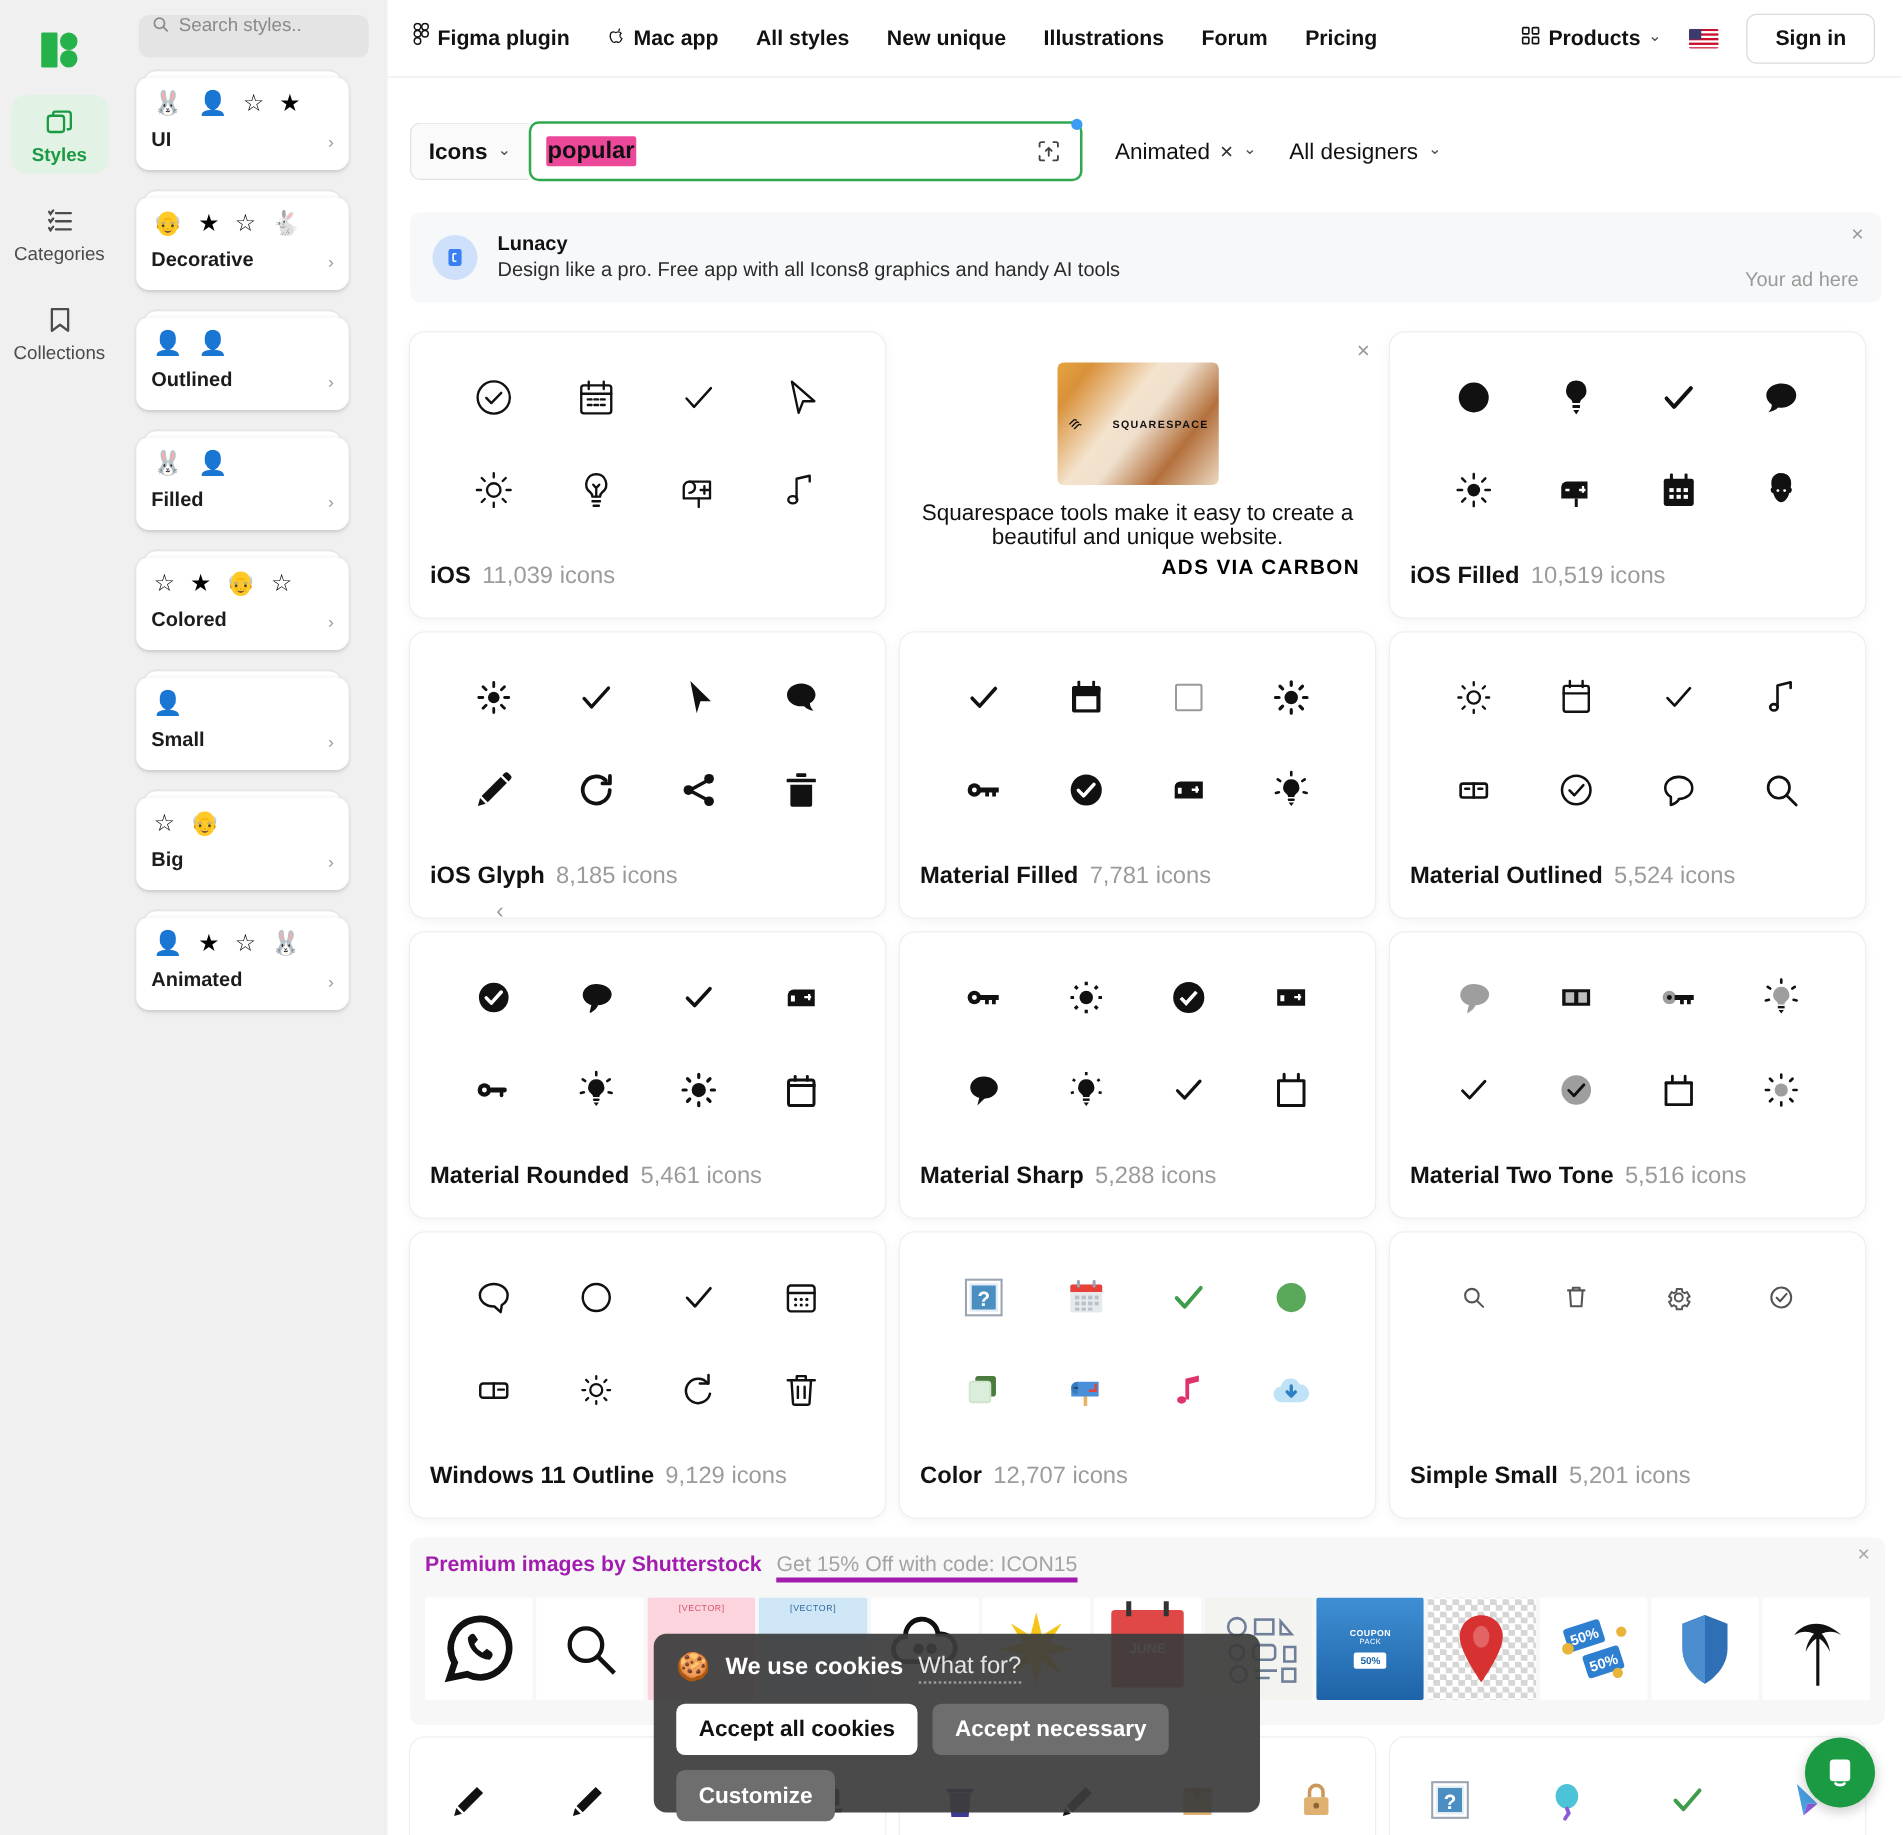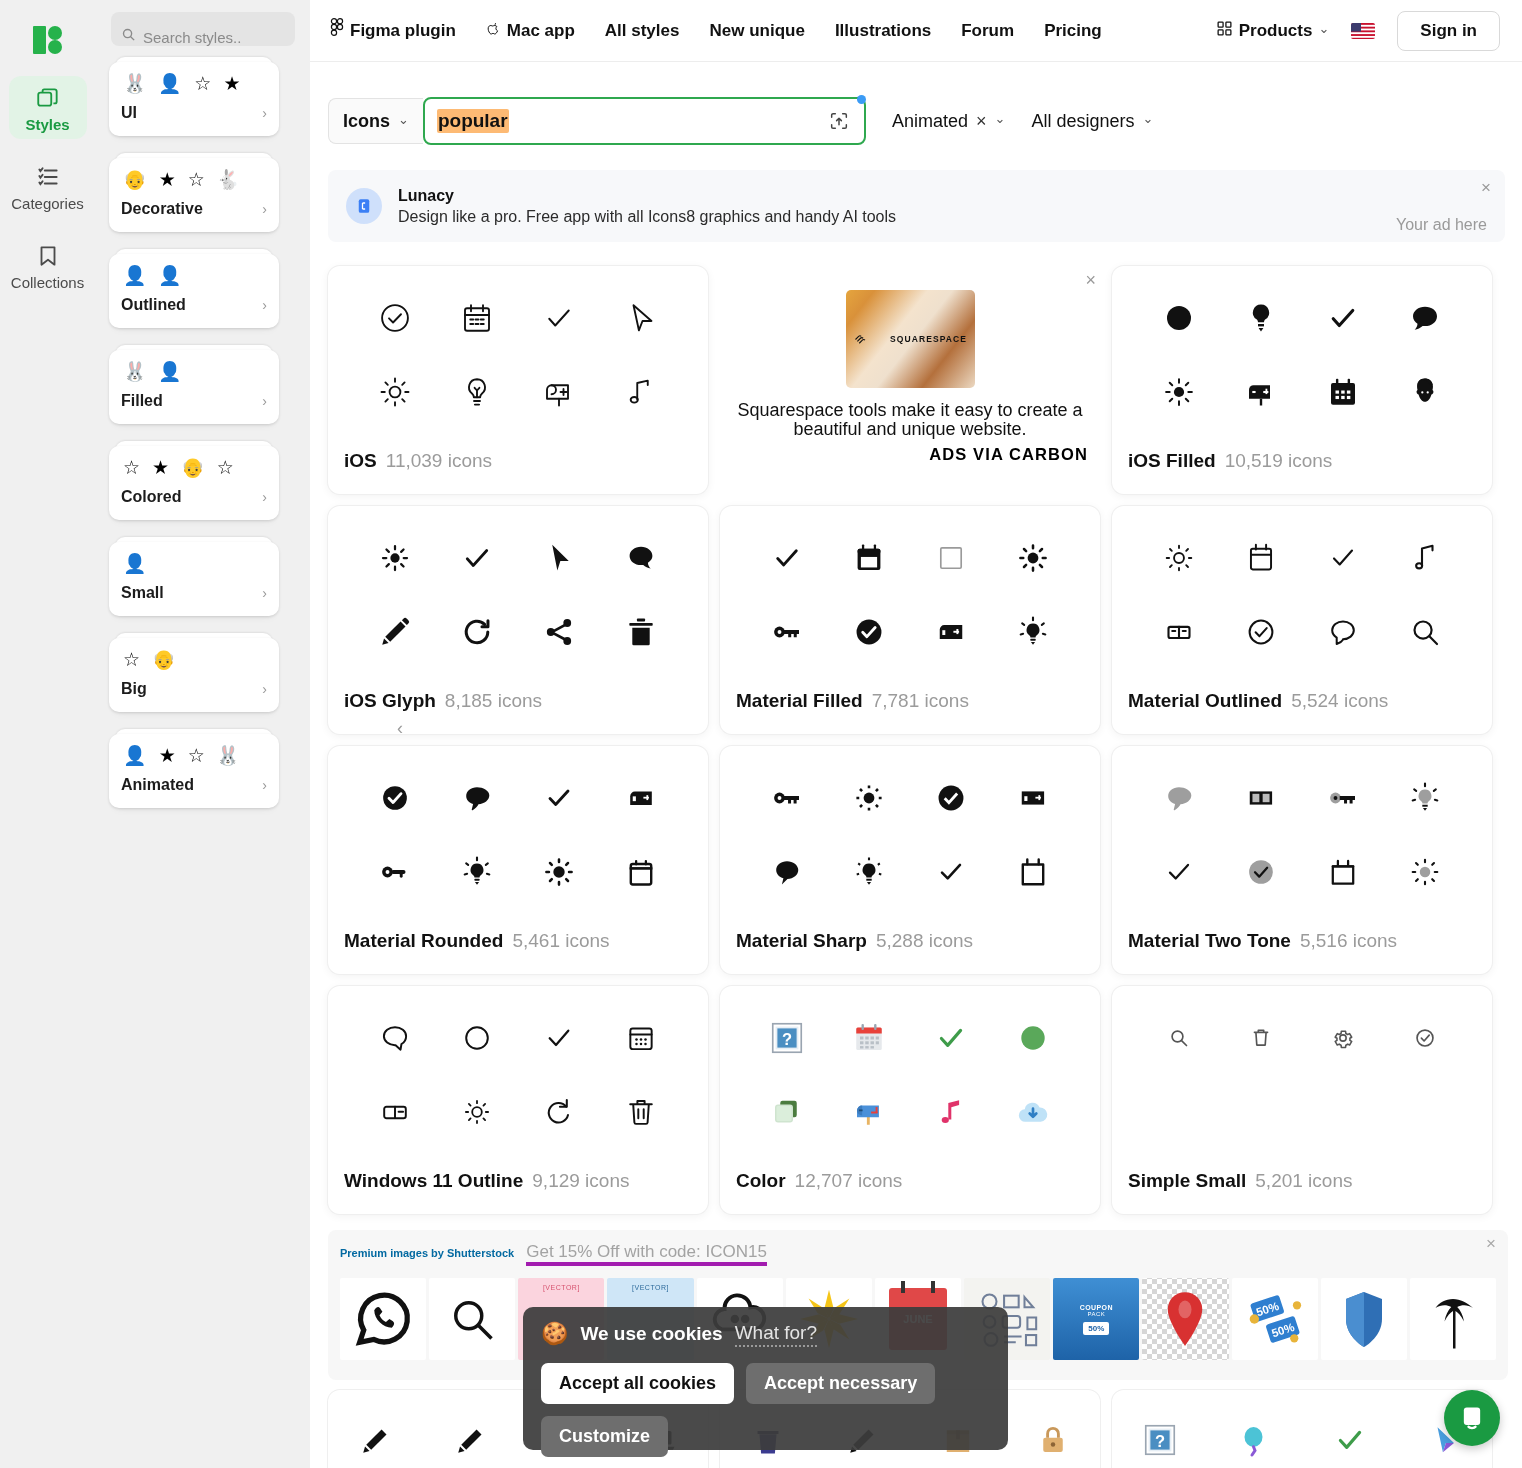--- a/index.html
+++ b/index.html
@@ -30,21 +30,21 @@
   #rail-bottom { position: absolute; bottom: 12px; left: 0; width: 95px;
                  display:flex; flex-direction:column; align-items:center; }
 
   
   #styles-panel {
     position: absolute; left: 95px; top: 0; width: 215px; height: 1468px;
     background: #f0f0f0; z-index: 35;
   }
   #search-styles {
     position: absolute; left: 16px; top: 12px; width: 184px; height: 34px;
-    background: #e4e4e4; border-radius: 8px; display: flex; align-items: flex-end;
+    background: #e4e4e4; border-radius: 8px; display: flex; align-items: flex-start;
     padding: 0 10px; gap: 7px;
   }
   #search-styles .stxt { font-size: 15px; color: #8a8a8a; white-space: nowrap; overflow: hidden; }
   .style-card {
     position: absolute; left: 14px; width: 170px; height: 74px;
     background: #fff; border-radius: 10px;
     box-shadow: 0 1px 3px rgba(0,0,0,.13), 0 6px 10px -6px rgba(0,0,0,.07);
     padding: 8px 10px 0; cursor: pointer;
   }
   .style-card::before {
@@ -89,21 +89,21 @@
     display: flex; align-items: center; gap: 8px; padding: 0 14px; cursor: pointer;
   }
   #type-select .lbl { font-size: 18px; font-weight: 700; color: #111; }
   #search-field-wrap {
     position: relative; width: 443px; height: 48px;
     border: 2px solid #2fa84f; border-radius: 8px; background: #fff;
     display: flex; align-items: center; padding: 0 10px 0 12px;
   }
   #search-value {
     font-size: 19px; font-weight: 700; color: #111;
-    background: #fdba74; padding: 1px 1px; border-radius: 2px;
+    background: #ec4899; padding: 1px 1px; border-radius: 2px;
   }
   #upload-button {
     margin-left: auto; width: 30px; height: 30px; border-radius: 6px;
     display: flex; align-items: center; justify-content: center; cursor: pointer;
   }
   #upload-dot {
     position: absolute; right: -2px; top: -4px; width: 9px; height: 9px;
     background: #3b9bf5; border-radius: 50%;
   }
   .filter-chip {
@@ -159,21 +159,21 @@
   #carbon-logo-text { font-size: 8.5px; font-weight: 700; letter-spacing: 1.1px; color: #111; }
   #carbon-text { font-size: 18px; font-weight: 500; color: #111; line-height: 1.05; margin-top: 13px; padding: 0 14px; }
   #carbon-brand { font-size: 16.5px; font-weight: 700; letter-spacing: 1.1px; color: #000000; text-align: right; padding-right: 12px; margin-top: 6px; }
 
   
   #shutterstock {
     position: absolute; left: 328px; top: 1230px; width: 1180px; height: 150px;
     background: #f7f7f7; border-radius: 8px; padding: 12px 12px 0;
   }
   #ss-head { display: flex; align-items: baseline; gap: 12px; }
-  #ss-title { font-size: 11px; font-weight: 700; color: #0369a1; }
+  #ss-title { font-size: 17px; font-weight: 700; color: #a21caf; }
   #ss-promo { font-size: 17px; color: #a3a3a3; border-bottom: 4px solid #a21caf; }
   #ss-close { position: absolute; right: 12px; top: 4px; font-size: 17px; color: #a8a8a8; cursor: pointer; }
   #ss-strip { display: flex; gap: 3px; margin-top: 12px; }
   .ss-thumb { width: 90px; height: 82px; background:#fff; border-radius: 2px;
     display:flex; align-items:center; justify-content:center; font-size: 34px; overflow:hidden; position: relative;}
 
   
   #bottom-row {
     position: absolute; left: 328px; top: 1390px; width: 1180px; height: 78px;
     display: grid; grid-template-columns: repeat(3, 380px); gap: 12px;

